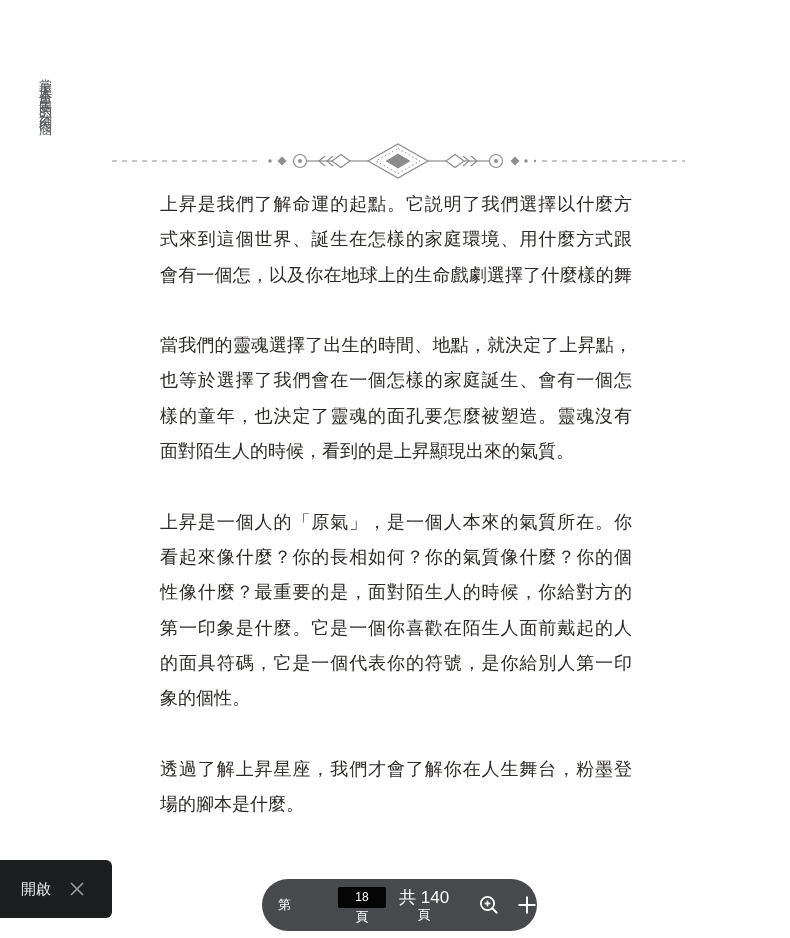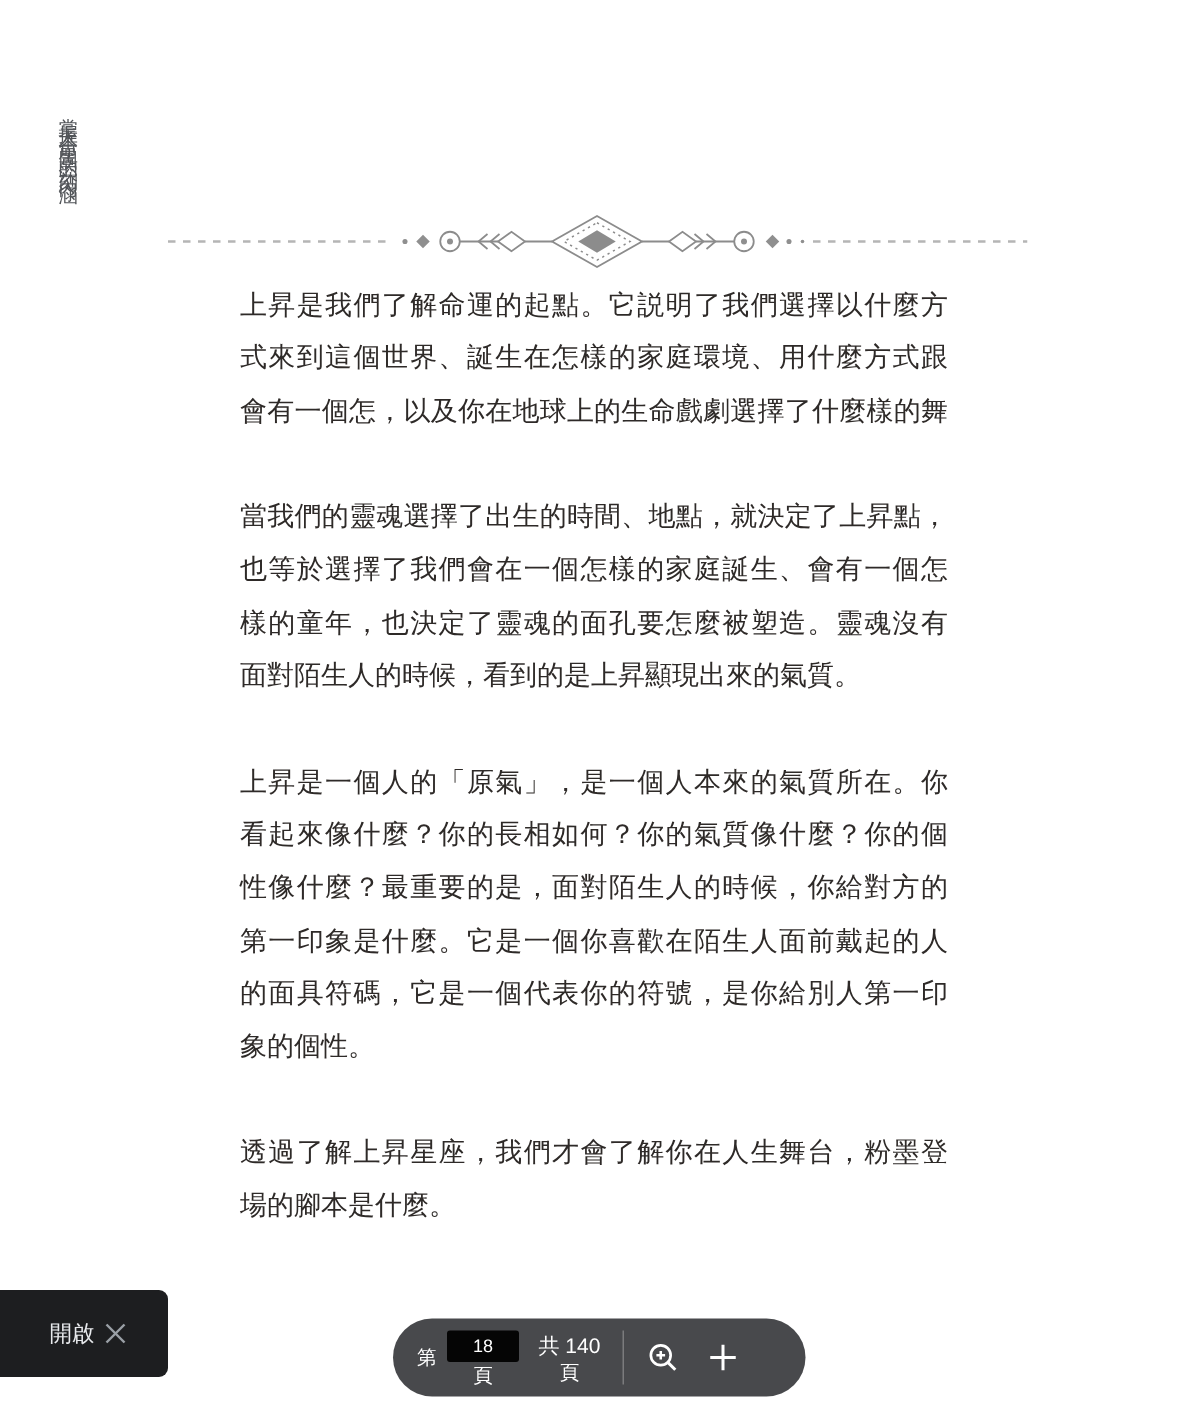--- a/index.html
+++ b/index.html
@@ -30,42 +30,42 @@
     text-align:justify;text-align-last:justify;
     white-space:nowrap;
   }
   .content .line.last{text-align-last:left;}
 
   
   .open-bar{
     position:absolute;left:0;top:860px;width:112px;height:58px;
     background:#1d1e20;border-radius:0 6px 6px 0;
     display:flex;align-items:center;justify-content:flex-end;
-    gap:5px;padding-right:26px;box-sizing:border-box;
+    gap:17px;padding-right:26px;box-sizing:border-box;
   }
   .open-label{color:#e8eaed;font-size:15px;cursor:pointer;}
   .close-btn{width:18px;height:18px;display:block;cursor:pointer;}
 
   
   .page-pill{
     position:absolute;left:262px;top:879px;height:52px;width:275px;
     background:rgba(32,33,36,0.82);border-radius:26px;
     display:flex;align-items:center;box-sizing:border-box;
     padding:0 14px 0 16px;color:#ffffff;
   }
   .nav-group{display:flex;align-items:center;gap:7px;}
   .nav-prefix{font-size:13px;color:#fff;}
-  .nav-col{display:flex;flex-direction:column;align-items:center;gap:1px;}
+  .nav-col{display:flex;flex-direction:column;align-items:center;gap:1px;margin-left:40px;}
   .page-input{
     width:44px;height:19px;background:#050505;border:none;border-radius:2px;
     color:#fff;font-size:12px;text-align:center;outline:none;
     font-family:"Liberation Sans",sans-serif;
   }
   .nav-unit{font-size:13px;color:#fff;line-height:15px;}
-  .nav-total{font-size:14px;color:#fff;line-height:17px;white-space:nowrap;}
+  .nav-total{font-size:17px;color:#fff;line-height:17px;white-space:nowrap;}
   .pill-divider{width:1px;height:36px;background:rgba(255,255,255,0.28);margin:0 13px 0 15px;}
   .pill-btn{width:26px;height:26px;display:flex;align-items:center;justify-content:center;
     background:transparent;border:none;padding:0;cursor:pointer;}
   .pill-btn + .pill-btn{margin-left:14px;}
 </style>
 </head>
 <body>
 
 <div class="chapter-vertical">掌握本命星圖的深刻內涵</div>
 

